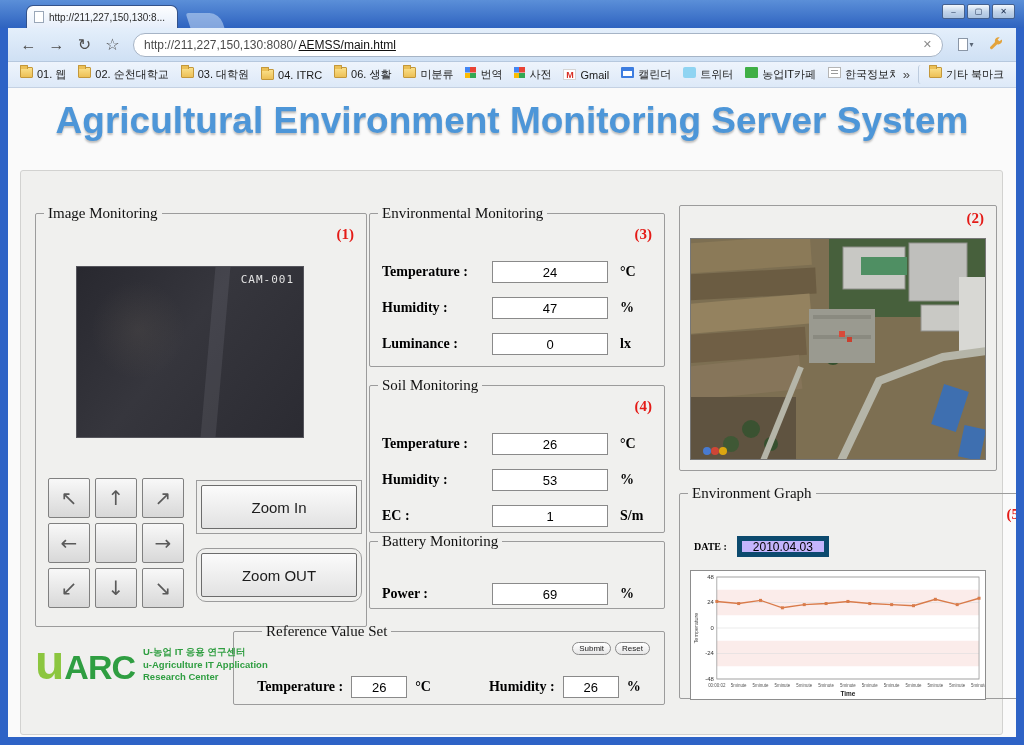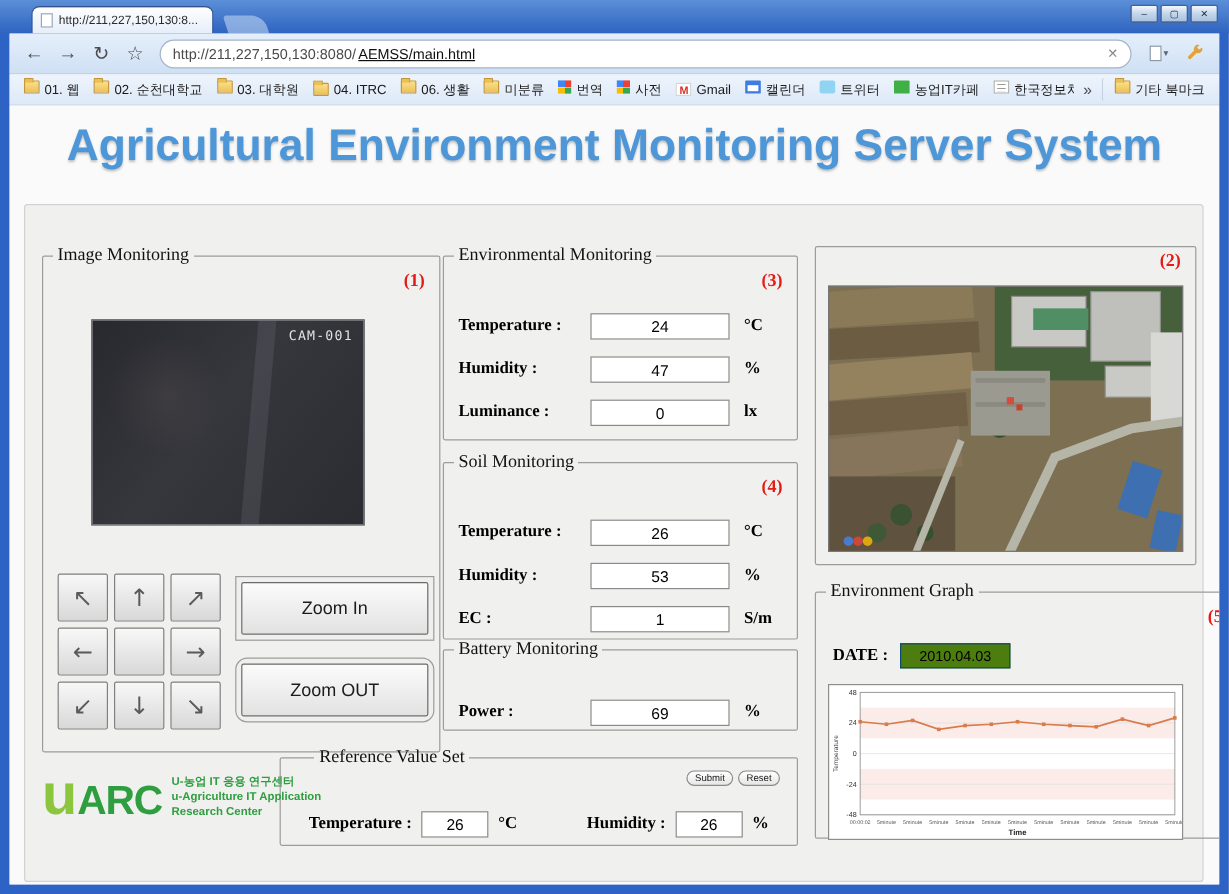--- a/index.html
+++ b/index.html
@@ -137,22 +137,22 @@
   
   .mrow { position: absolute; left: 12px; right: 10px; height: 24px; display: flex; align-items: center; }
   .mlabel { font-family: "Liberation Serif", serif; font-weight: bold; font-size: 14px; width: 110px; flex: none; }
   .minput { width: 116px; height: 22px; border: 1px solid #8a8a8a; background: #fff; text-align: center; font-size: 13px; font-family: "Liberation Sans", sans-serif; }
   .munit { font-family: "Liberation Serif", serif; font-weight: bold; font-size: 14px; margin-left: 12px; }
   .r1 { top: 38px; } .r2 { top: 74px; } .r3 { top: 110px; } .rb { top: 32px; }
   
   .map-wrap { position: absolute; left: 10px; top: 32px; width: 296px; height: 222px; border: 1px solid #777; overflow: hidden; background: #7d6f52; }
   
   .date-row { position: absolute; left: 14px; top: 34px; display: flex; align-items: center; gap: 10px; }
-  .date-label { font-family: "Liberation Serif", serif; font-weight: bold; font-size: 14px; }
-  .date-input { width: 92px; height: 21px; border: 1px solid #0c4a6e; background: #4d7c0f; text-align: center; font-size: 12px; }
+  .date-label { font-family: "Liberation Serif", serif; font-weight: bold; font-size: 10px; }
+  .date-input { width: 92px; height: 21px; border: 5px solid #0c4a6e; background: #c4b5fd; text-align: center; font-size: 12px; }
   .chart-box { position: absolute; left: 10px; top: 68px; width: 296px; height: 130px; background: #fff; border: 1px solid #8d8d8d; }
   .chart-box svg { width: 100%; height: 100%; display: block; }
   
   .ref-actions { position: absolute; top: 2px; right: 14px; display: flex; gap: 4px; }
   .ref-btn { font-size: 8px; height: 13px; padding: 0 6px; border: 1px solid #8a8a8a; border-radius: 7px; background: linear-gradient(#ffffff, #e6e6e6); color: #222; }
   .ref-row { position: absolute; top: 36px; left: 0; right: 0; display: flex; align-items: center; justify-content: center; }
   .ref-row .mlabel { width: auto; margin-right: 8px; }
   .ref-row .minput { width: 56px; }
   .ref-row .munit { margin-left: 8px; }
   .ref-gap { width: 58px; }

